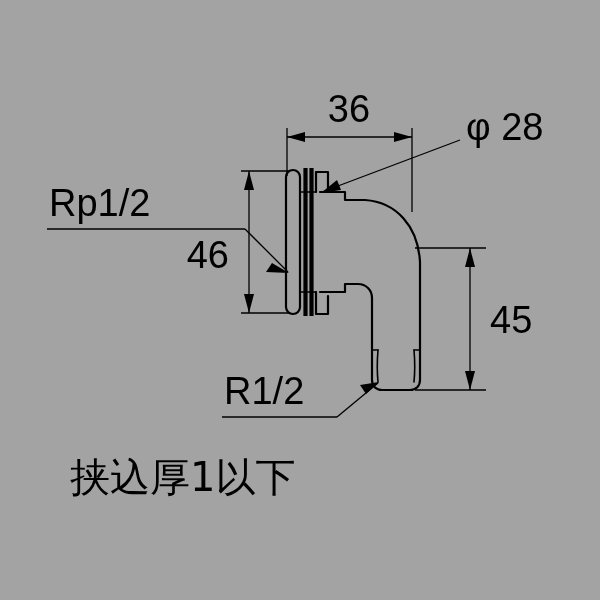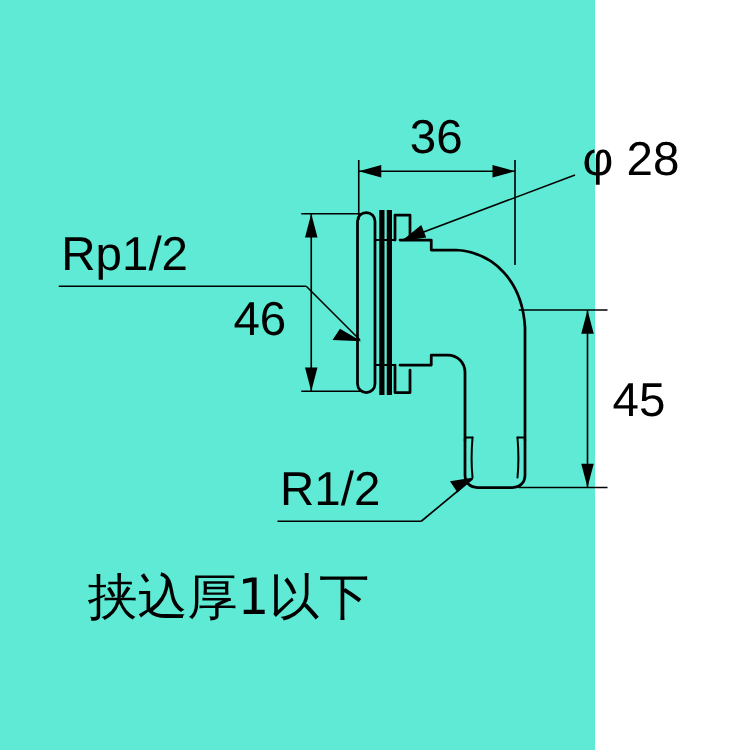--- a/index.html
+++ b/index.html
@@ -8,23 +8,23 @@
     background: #ffffff;
   }
   body {
     width: 600px;
     height: 600px;
     overflow: hidden;
     font-family: "Liberation Sans", "DejaVu Sans", sans-serif;
   }
   #drawing-root {
     position: relative;
-    width: 476px;
+    width: 600px;
     height: 600px;
-    background: #5eead4;
+    background: #a3a3a3;
   }
   svg.cad {
     display: block;
     width: 600px;
     height: 600px;
   }
   .part-outline {
     fill: none;
     stroke: #000000;
     stroke-width: 2.2;

